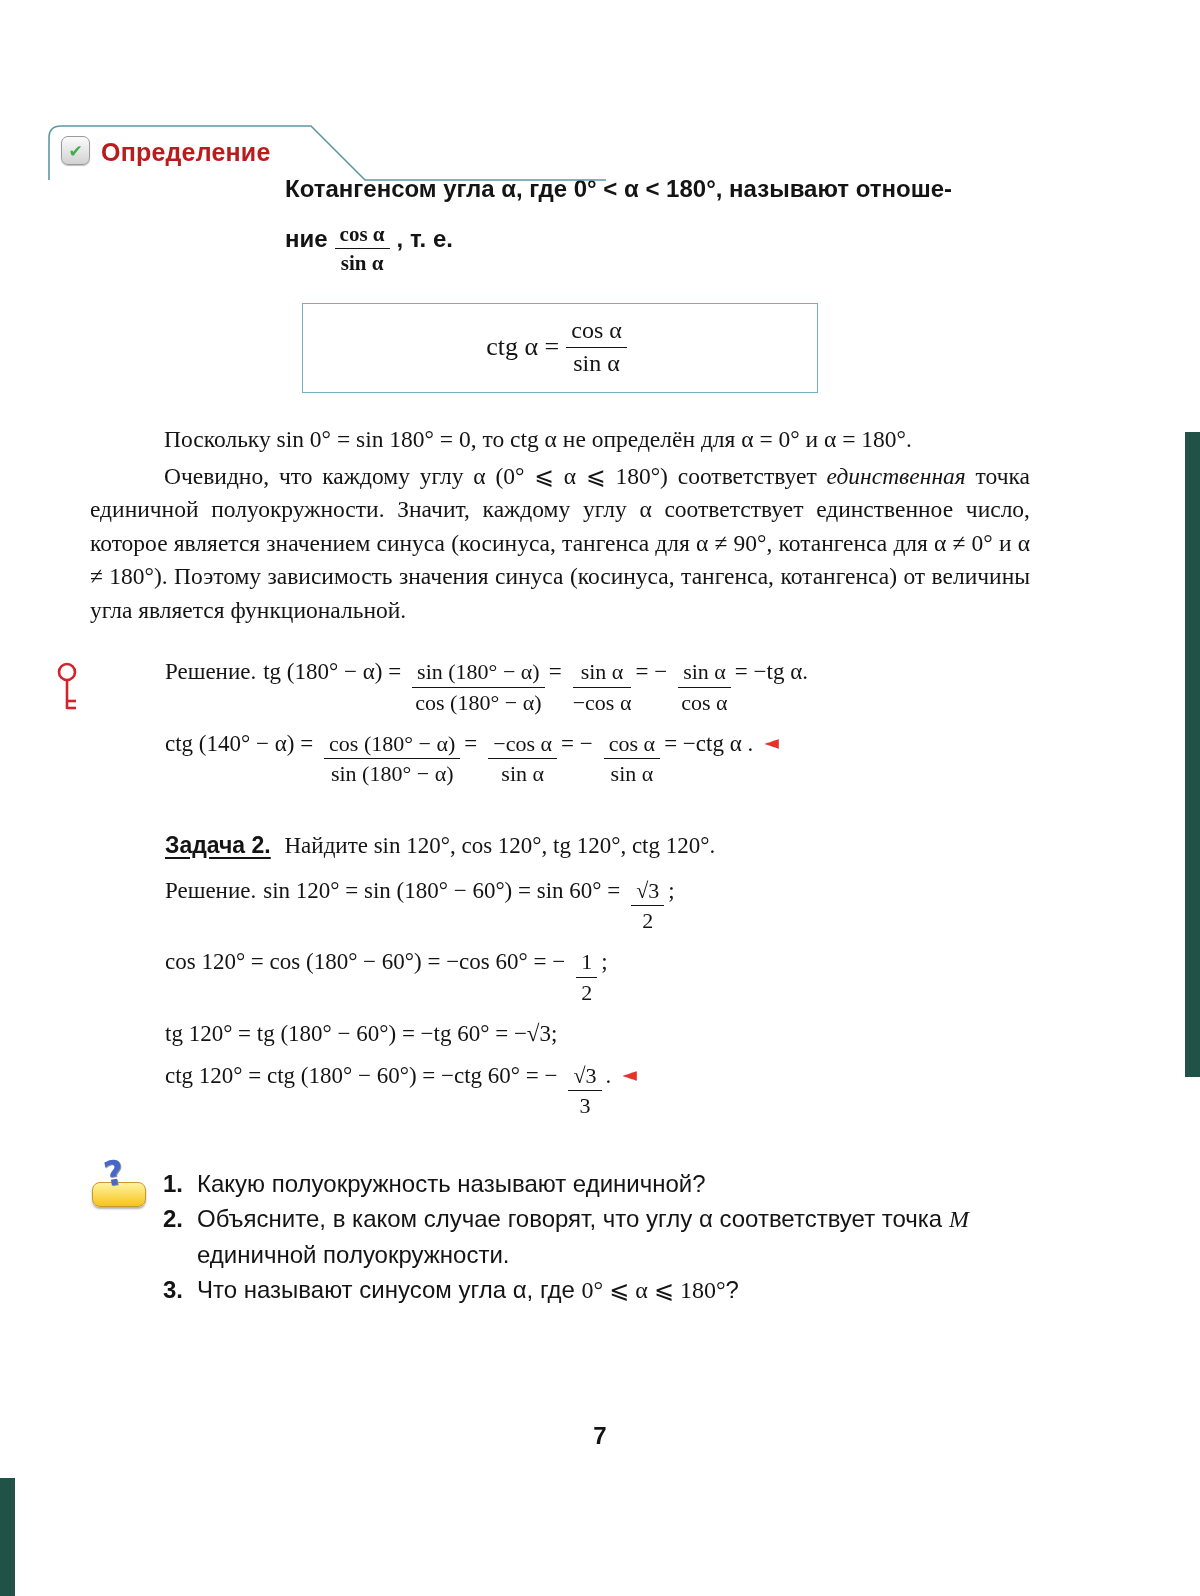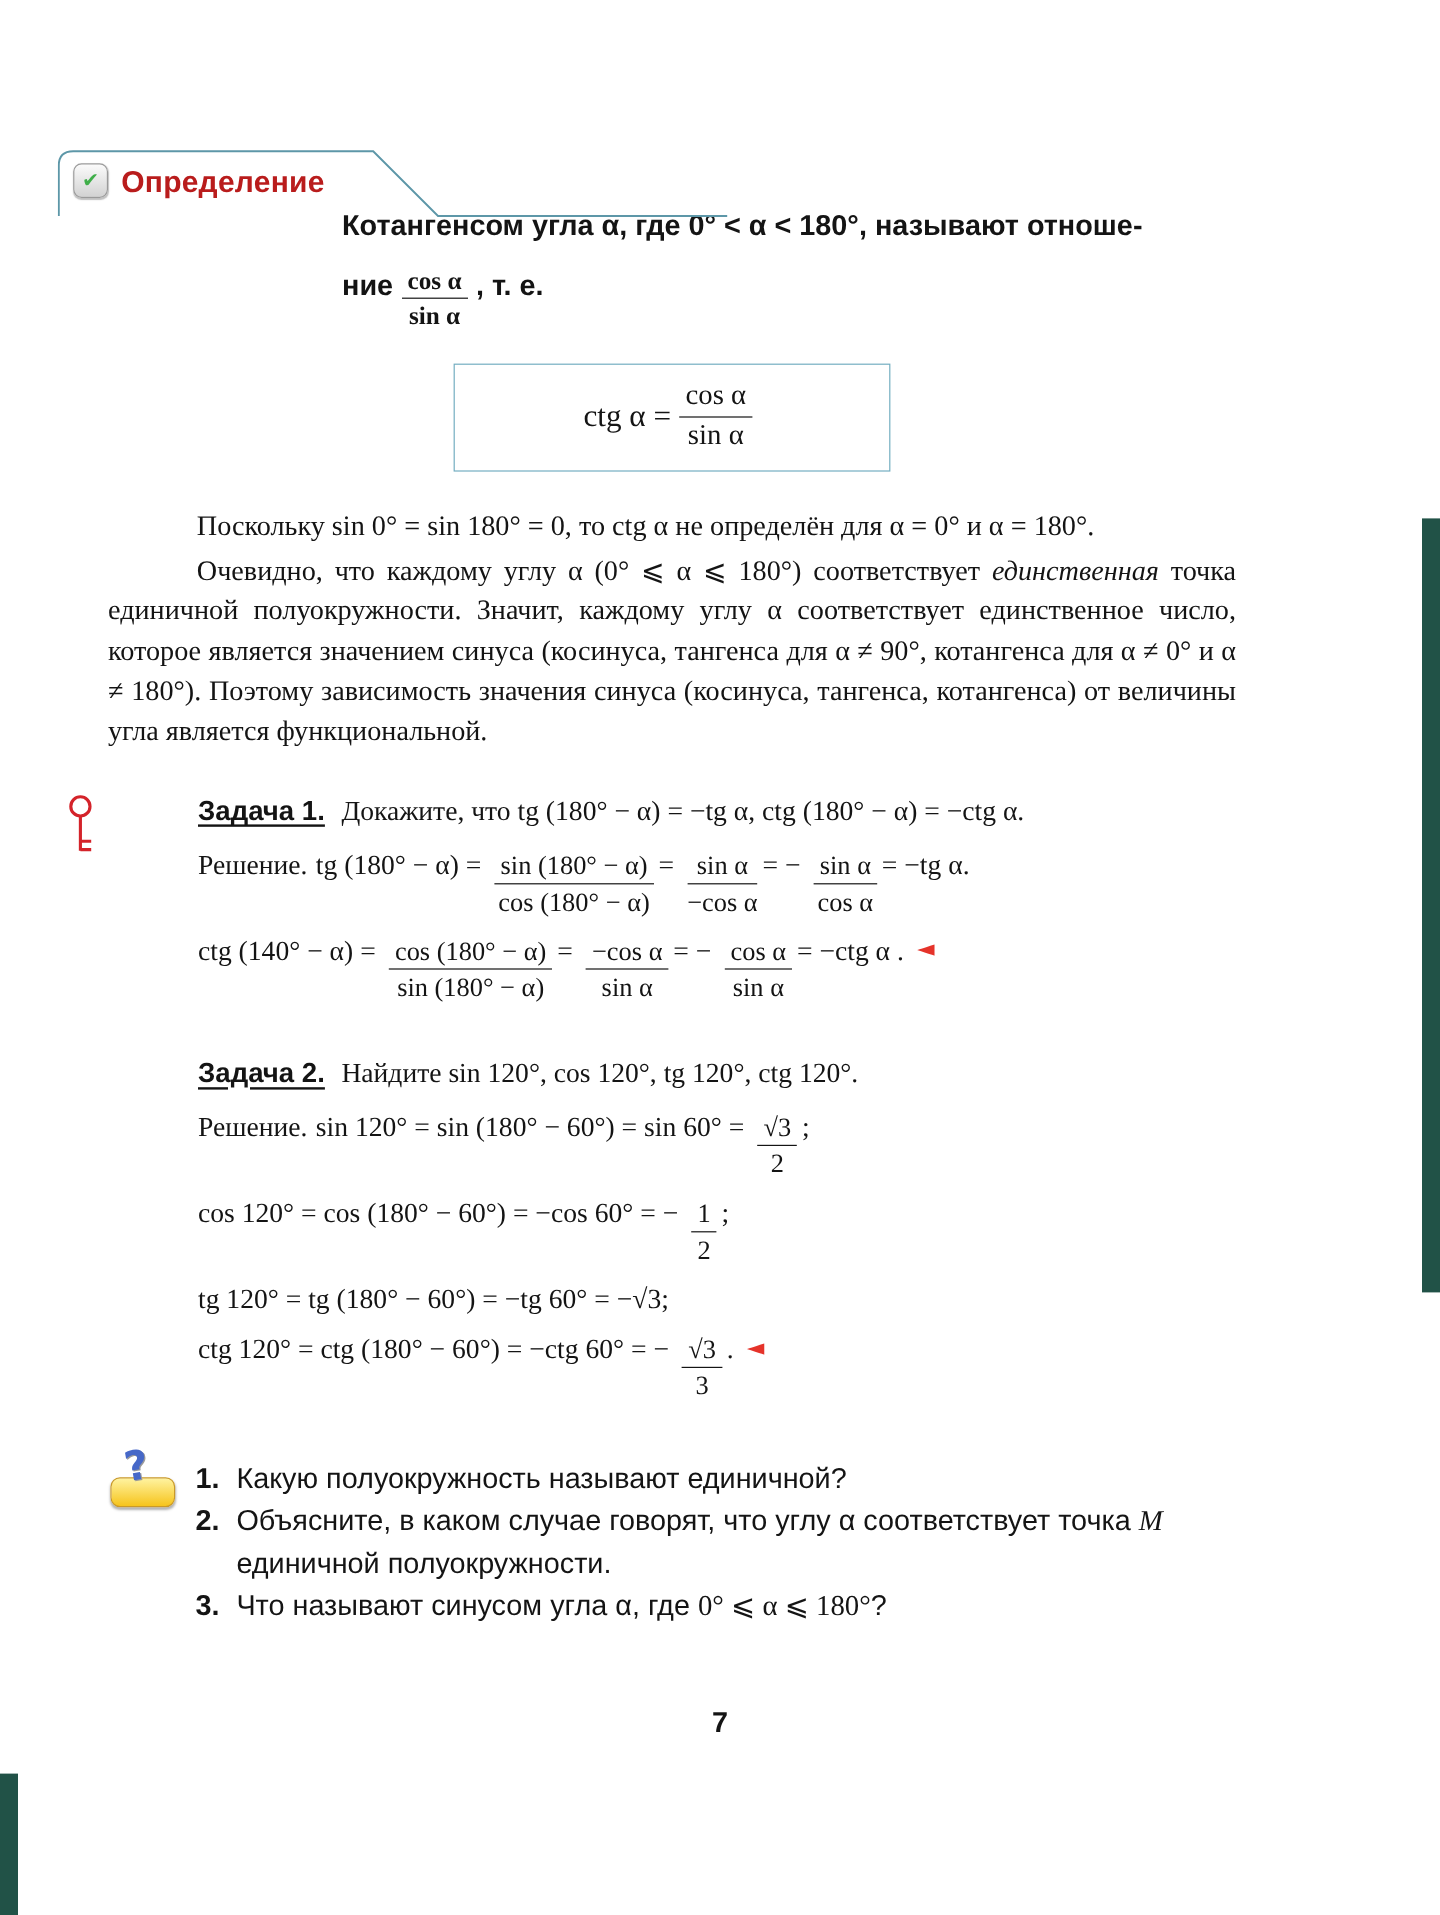--- a/index.html
+++ b/index.html
@@ -35,21 +35,21 @@
   
   .def-text { margin-left:195px; font-family:"Liberation Sans","DejaVu Sans",sans-serif; font-weight:bold; font-size:24px; line-height:34px; }
   .def-line2 { display:flex; align-items:flex-start; margin-top:16px; }
 
   .frac { display:inline-block; vertical-align:middle; text-align:center; margin:0 7px; line-height:1.15; }
   .frac .num { display:block; border-bottom:1.6px solid #141414; padding:0 5px 2px; }
   .frac .den { display:block; padding-top:2px; }
   .def-line2 .frac { font-family:"Liberation Serif",serif; font-size:21px; }
 
   .formula-box {
-    width:364px; margin:28px auto 0;
+    width:516px; margin:28px auto 0;
     border:1.3px solid #74aec1; background:#fff;
     display:flex; align-items:center; justify-content:center;
     padding:13px 0 15px; font-size:26px;
   }
   .formula-box .frac { font-size:24px; }
 
   .body-p { font-size:23.5px; line-height:33.5px; text-align:justify; text-indent:74px; margin-top:3px; }
   .body-p:first-of-type { margin-top:30px; }
   .body-p i { font-style:italic; }
   .body-p b { font-weight:bold; }
@@ -141,24 +141,20 @@
     <p class="body-p"><span>Очевидно, что каждому углу α (0° ⩽ α ⩽ 180°) соответствует </span><i>единственная</i><span> точка единичной полуокружности. Значит, каждому углу α соответствует единственное число, которое является значением синуса (косинуса, тангенса для α ≠ 90°, котангенса для α ≠ 0° и α ≠ 180°). Поэтому зависимость значения синуса (косинуса, тангенса, котангенса) от величины угла является функциональной.</span></p>
 
 
     <div class="task">
       <svg class="key-icon" width="30" height="54" viewBox="0 0 30 54">
         <circle cx="13" cy="11" r="8" fill="none" stroke="#d4232a" stroke-width="2.6"></circle>
         <line x1="13" y1="19" x2="13" y2="48" stroke="#d4232a" stroke-width="2.6"></line>
         <line x1="13" y1="40" x2="22" y2="40" stroke="#d4232a" stroke-width="2.6"></line>
         <line x1="13" y1="47" x2="22" y2="47" stroke="#d4232a" stroke-width="2.6"></line>
       </svg>
-      <div class="task-line">
-        <span class="task-label">Задача 1.</span>
-        <span>Докажите, что tg (180° − α) = −tg α, ctg (180° − α) = −ctg α.</span>
-      </div>
 
       <div class="sol-line">
         <span class="sol-label">Решение.</span>
         <span>tg (180° − α) =</span>
         <span class="frac">
           <span class="num">sin (180° − α)</span>
           <span class="den">cos (180° − α)</span>
         </span>
         <span>=</span>
         <span class="frac">

